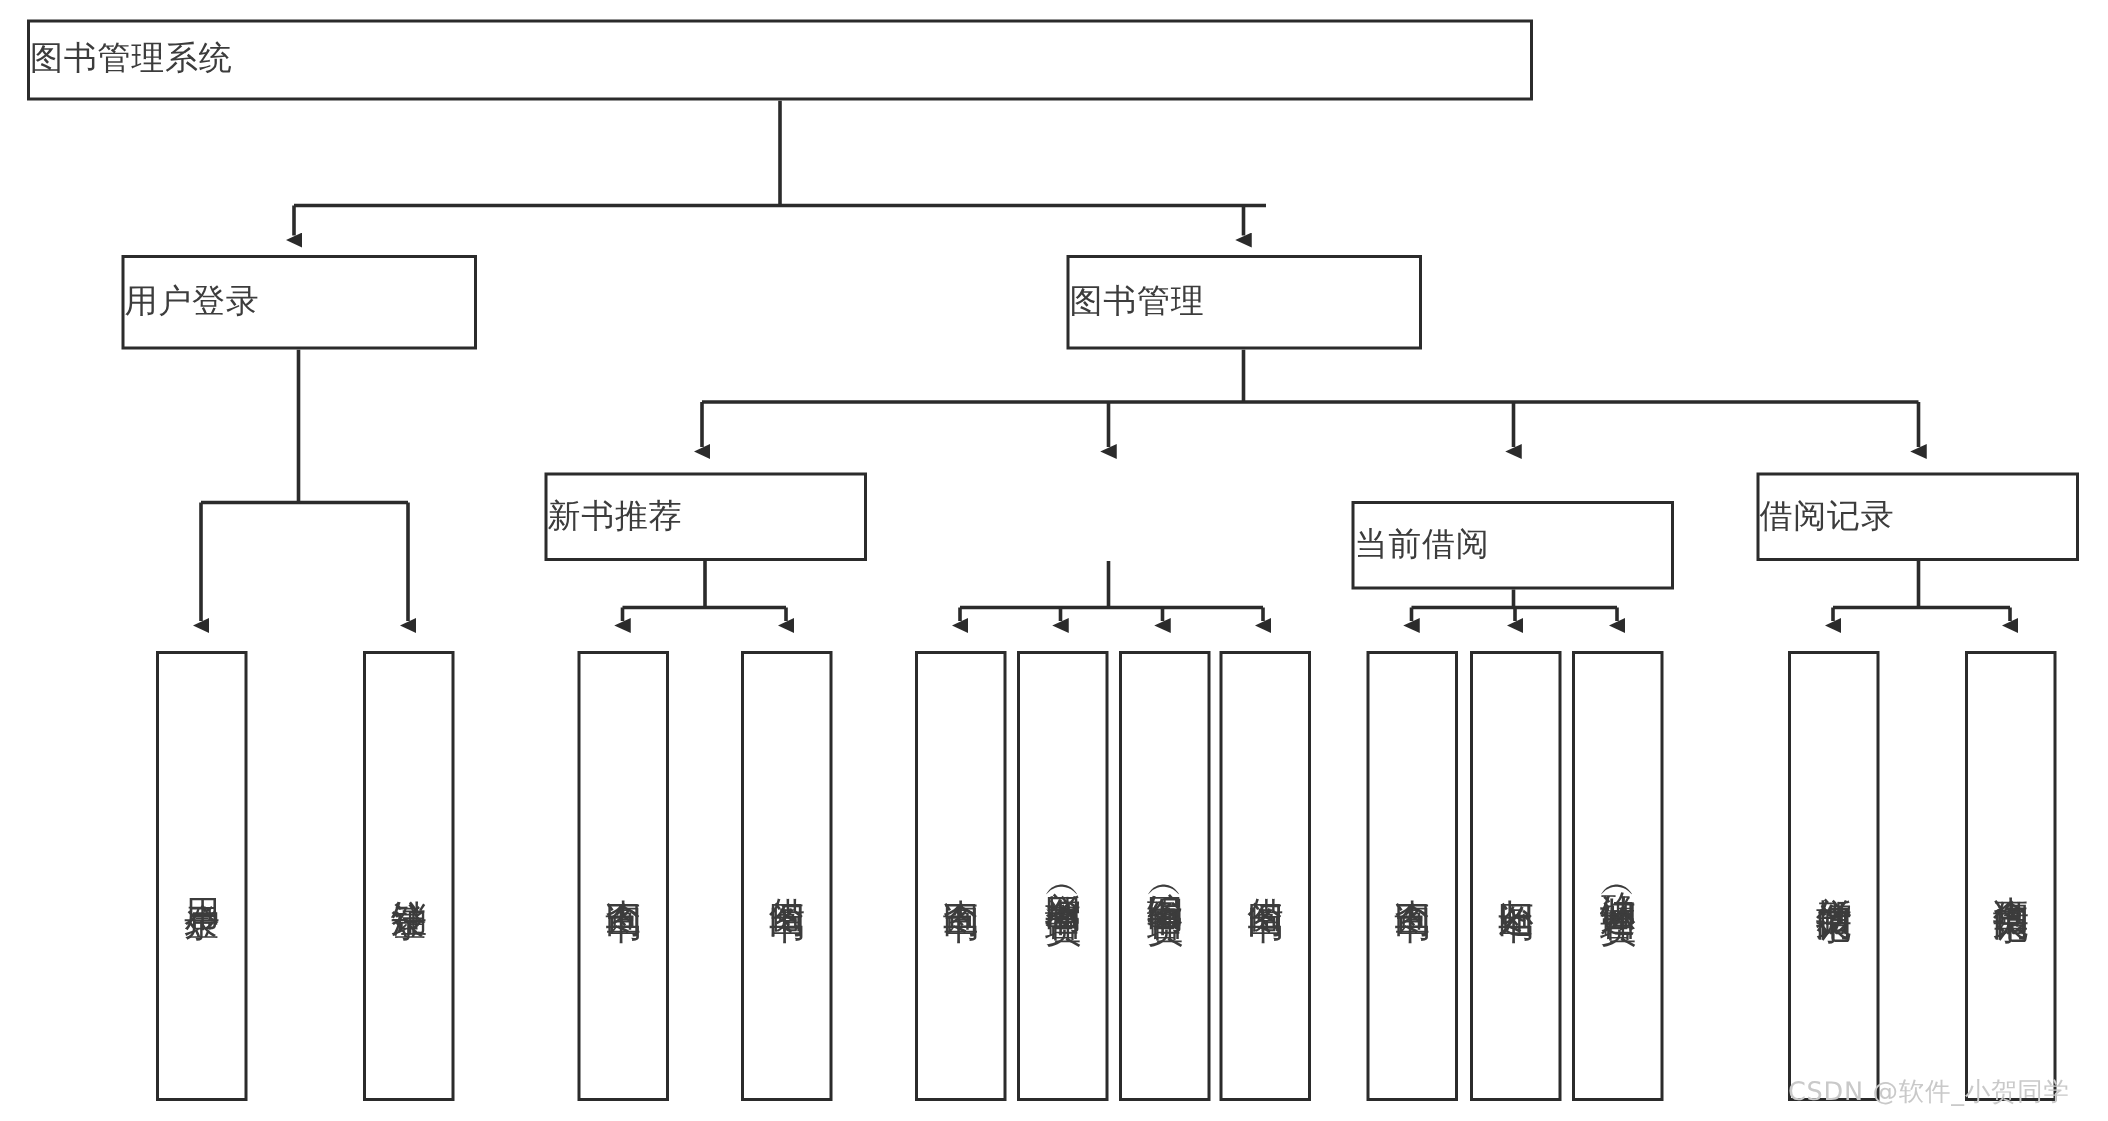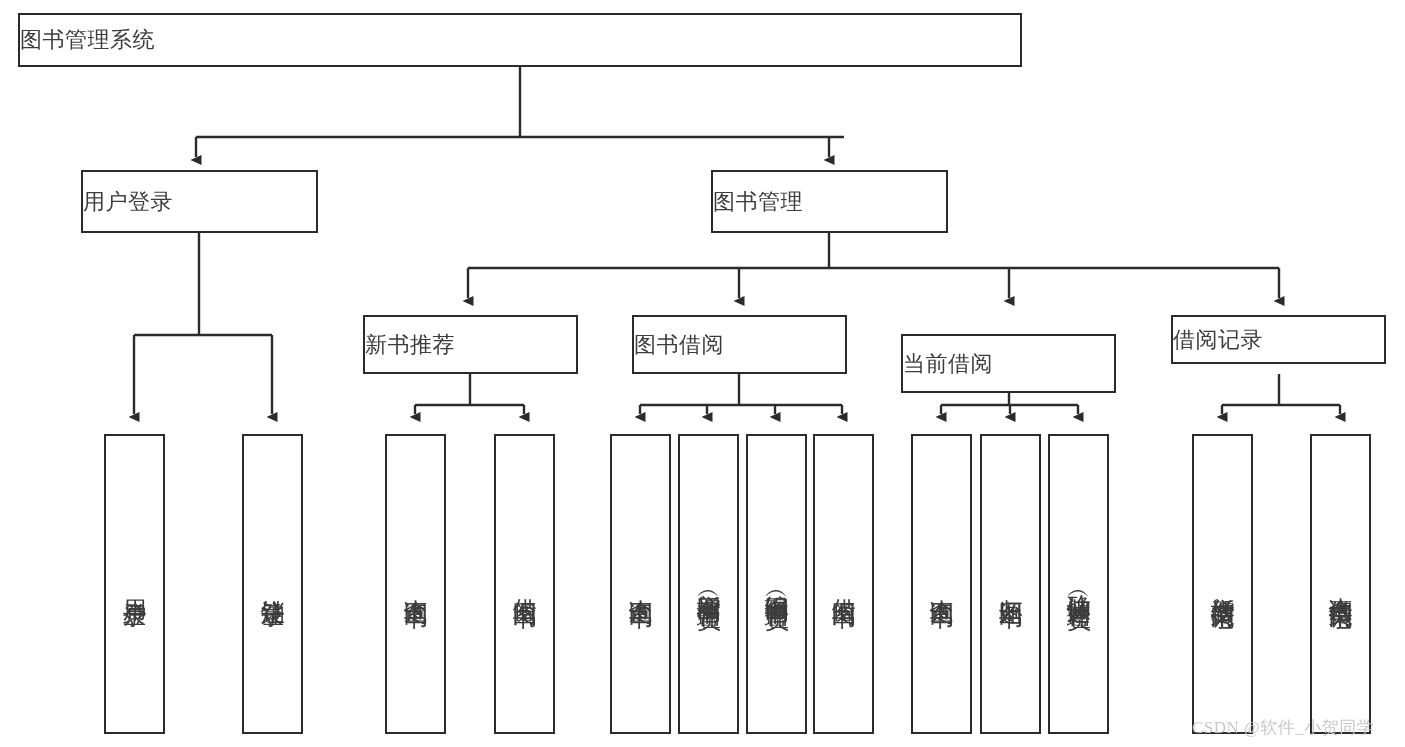--- a/index.html
+++ b/index.html
@@ -126,27 +126,24 @@
   <div class="node h" style="left:81px; top:170px; width:237px; height:63px;">
     <span>用户登录</span>
   </div>
   <div class="node h" style="left:711px; top:170px; width:237px; height:63px;">
     <span>图书管理</span>
   </div>
 
   <div class="node h" style="left:363px; top:315px; width:215px; height:59px;">
     <span>新书推荐</span>
   </div>
-  <div class="node h" style="left:632px; top:315px; width:215px; height:59px;">
-    <span>图书借阅</span>
-  </div>
   <div class="node h" style="left:901px; top:315px; width:215px; height:59px;margin-top:19px;">
     <span>当前借阅</span>
   </div>
-  <div class="node h" style="left:1171px; top:315px; width:215px; height:49px;">
+  <div class="node h" style="left:1171px; top:315px; width:215px; height:59px;">
     <span>借阅记录</span>
   </div>
 
   <div class="node v" style="left:104px; top:434px; width:61px; height:300px;">
     <span class="vtext">用户登录</span>
   </div>
   <div class="node v" style="left:242px; top:434px; width:61px; height:300px;">
     <span class="vtext">注销登录</span>
   </div>
 
@@ -180,15 +177,15 @@
     <span class="vtext">确认归还（管理员）</span>
   </div>
 
   <div class="node v" style="left:1192px; top:434px; width:61px; height:300px;">
     <span class="vtext">新增借阅记录</span>
   </div>
   <div class="node v" style="left:1310px; top:434px; width:61px; height:300px;">
     <span class="vtext">查询借阅记录</span>
   </div>
 
-  <div class="watermark" style="left:1192px; top:716px;font-family:Liberation Serif, serif;">CSDN @软件_小贺同学</div>
+  <div class="watermark" style="left:1192px; top:716px;">CSDN @软件_小贺同学</div>
 
 </div>
 
 </body></html>

